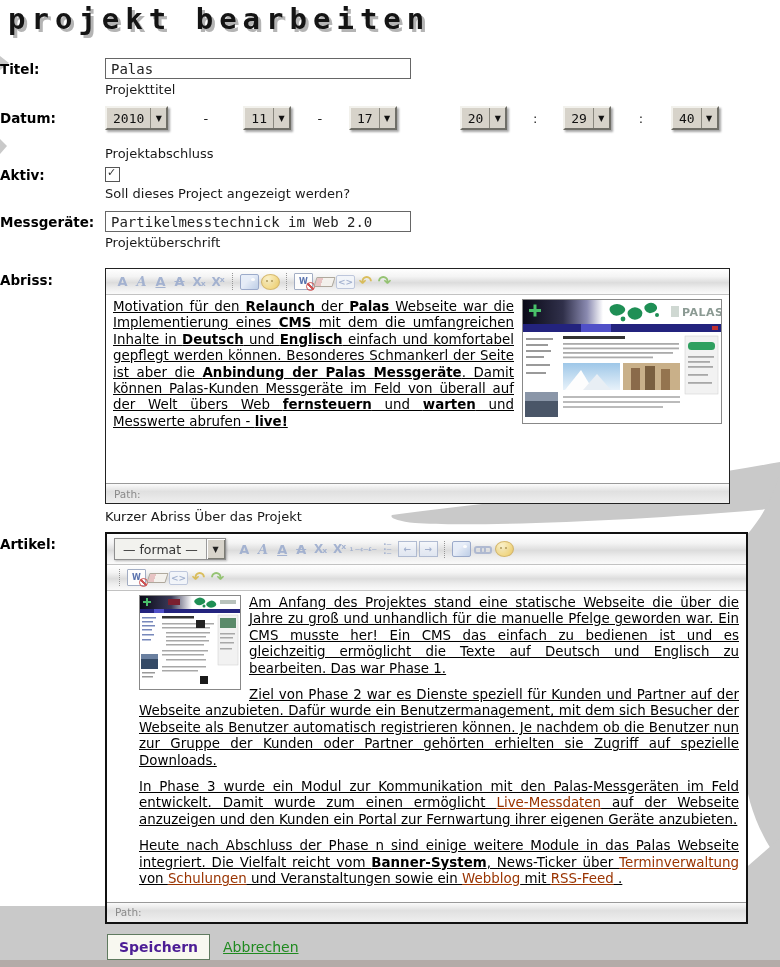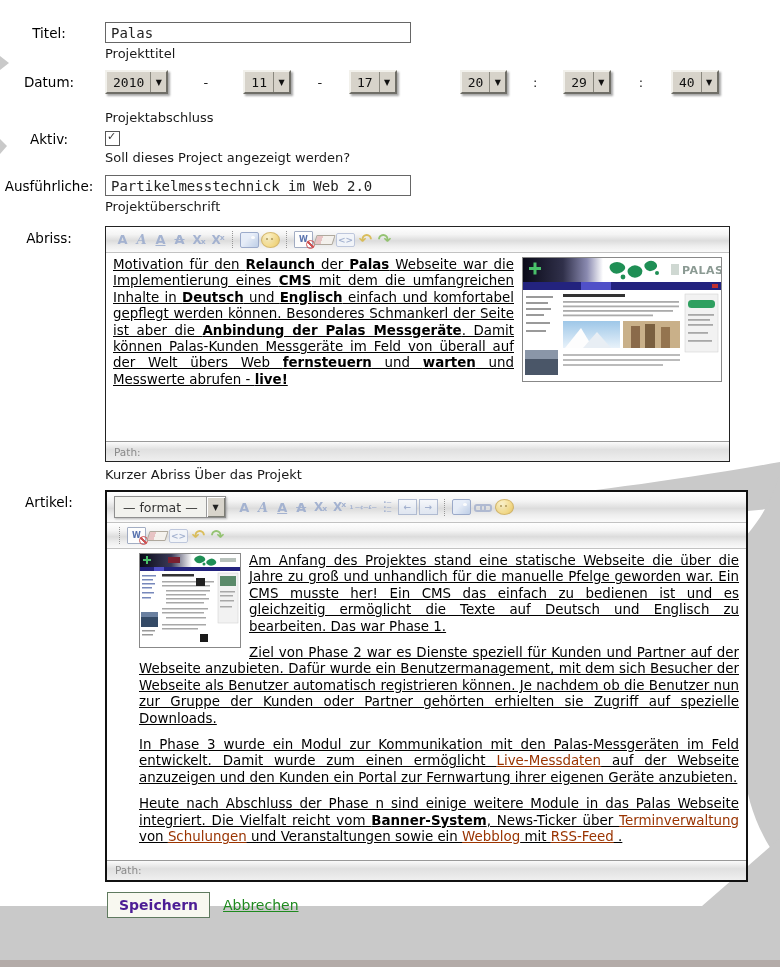--- a/index.html
+++ b/index.html
@@ -5,21 +5,21 @@
   html,body{margin:0;padding:0;background:#fff;}
   .page{position:relative;width:780px;height:967px;background:#fff;overflow:hidden;
         font-family:"DejaVu Sans",sans-serif;color:#000;}
   .bg{position:absolute;left:0;top:0;z-index:0;}
   .content{position:relative;z-index:1;}
 
   h1.pagetitle{margin:2px 0 0 8px;font-family:"DejaVu Sans Mono",monospace;font-weight:bold;
     font-size:29px;letter-spacing:6px;color:#141414;text-shadow:3px 3px 0 #b4b4b4;}
 
   .frow{display:grid;grid-template-columns:98px auto;column-gap:7px;align-items:start;}
-  .flabel{font-weight:normal;font-size:13.5px;text-align:center;}
+  .flabel{font-weight:bold;font-size:13.5px;text-align:left;}
   .help{font-size:13px;color:#1a1a1a;margin-top:3px;}
 
   input.text{width:294px;height:17px;border:1px solid #666;background:#fff;
     font-family:"DejaVu Sans Mono",monospace;font-size:14px;padding:1px 5px;color:#222;}
 
   
   .daterow{display:flex;align-items:center;}
   .dsel{display:inline-flex;align-items:stretch;height:20px;background:#d7d3ca;
     border-top:2px solid #f2f1ec;border-left:2px solid #f2f1ec;
     border-right:2px solid #6f6e67;border-bottom:2px solid #6f6e67;
@@ -99,40 +99,41 @@
 
   .thumb-r{float:right;margin:0 0 4px 8px;border:1px solid #888;}
   .thumb-l{float:left;margin:0 8px 4px 0;border:1px solid #888;}
 
   .btnrow{display:flex;align-items:center;margin:10px 0 0 107px;}
   button.save{font-family:"DejaVu Sans",sans-serif;font-weight:bold;font-size:14px;color:#4c1d95;
     background:#f8f8f0;border:1px solid #5f7a5f;padding:4px 11px;cursor:pointer;}
   a.cancel{margin-left:13px;font-size:14px;color:#1f8a1f;text-decoration:underline;cursor:pointer;}
 
   .mt22{margin-top:22px}.mt9{margin-top:9px}.mt16{margin-top:16px}.mt6{margin-top:6px}
-  .mt10{margin-top:10px}.mt11{margin-top:12px}.mt5{margin-top:5px}.mt8{margin-top:8px}
+  .mt10{margin-top:10px}.mt11{margin-top:18px}.mt5{margin-top:5px}.mt8{margin-top:8px}
   .pt3{padding-top:3px}.pt4{padding-top:4px}
 </style>
 </head>
 <body>
 
 <div class="page">
 
   <svg class="bg" width="780" height="967">
     <g fill="#c9c9c9">
       <path d="M392,515 C480,503 610,492 780,462 L780,508 C640,521 470,527 415,523 C398,521 389,518 392,515 Z"></path>
       <path d="M780,470 C774,500 756,530 722,560 C700,578 692,590 704,606 C736,646 748,690 744,742 C741,790 756,830 780,862 Z"></path>
       <path d="M0,906 L702,906 L780,838 L780,960 L0,960 Z"></path>
       <path d="M0,56 L9,63 L0,70 Z"></path>
       <path d="M0,139 L7,146 L0,154 Z"></path>
     </g>
     <rect x="0" y="960" width="780" height="7" fill="#b3aba8"></rect>
   </svg>
 
   <div class="content">
+    <h1 class="pagetitle">projekt bearbeiten</h1>
 
     <div class="frow mt22">
       <div class="flabel pt3">Titel:</div>
       <div>
         <input class="text" type="text" value="Palas" style="">
         <div class="help">Projekttitel</div>
       </div>
     </div>
 
     <div class="frow mt9">
@@ -177,21 +178,21 @@
       <div class="flabel">Aktiv:</div>
       <div>
         <span class="cb">
           <span class="cb-mark">✓</span>
         </span>
         <div class="help" style="margin-top:0">Soll dieses Project angezeigt werden?</div>
       </div>
     </div>
 
     <div class="frow mt10">
-      <div class="flabel pt3">Ausführliche:</div>
+      <div class="flabel pt3">Messgeräte:</div>
       <div>
         <input class="text" type="text" value="Partikelmesstechnick im Web 2.0" style="">
         <div class="help">Projektüberschrift</div>
       </div>
     </div>
 
     <div class="frow mt11">
       <div class="flabel pt4">Abriss:</div>
       <div>
         <div class="editor editor1">

